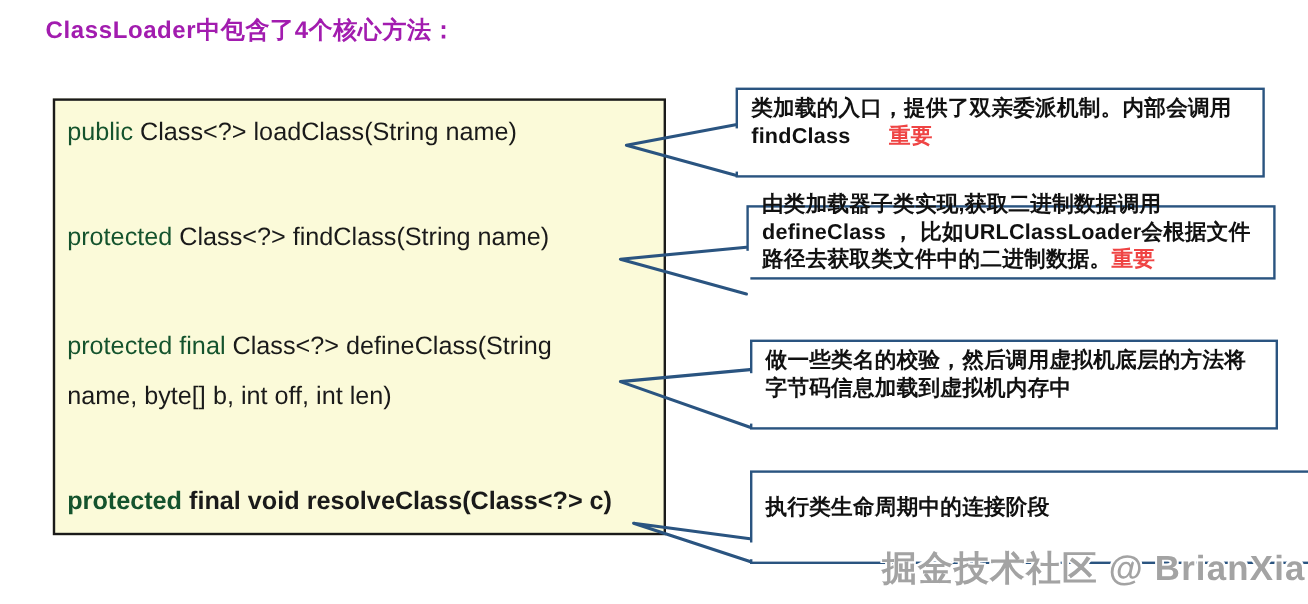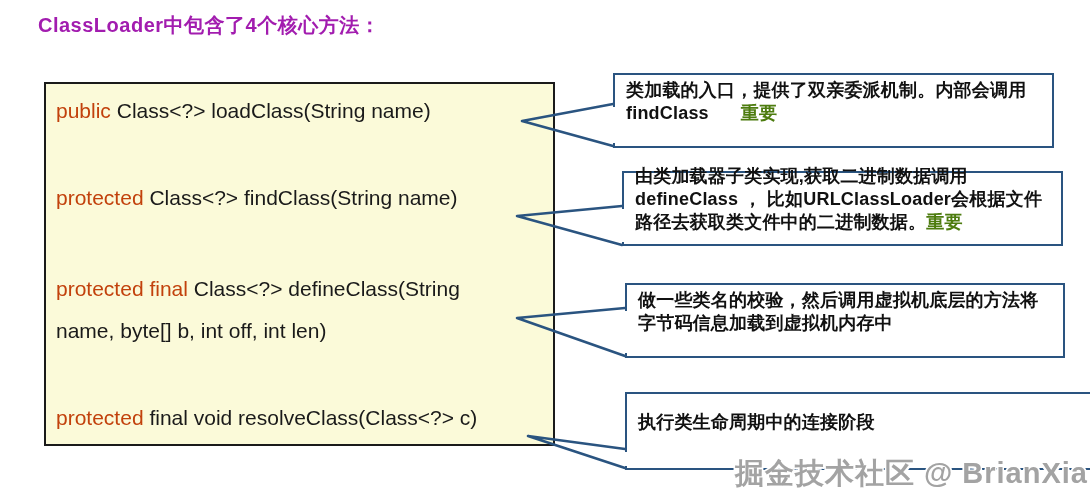--- a/index.html
+++ b/index.html
@@ -13,36 +13,36 @@
   }
   
   .code-box{
     position:absolute;left:44px;top:82px;width:511px;height:364px;
     box-sizing:border-box;border:2px solid #1a1a1a;background:#fbfad9;z-index:1;
   }
   .code-line{
     position:absolute;left:10px;right:4px;height:26px;line-height:26px;
     font-size:21px;color:#1a1a1a;white-space:nowrap;
   }
-  .code-line .kw{color:#c2410c;}
-  .cl-0{top:14px;} .cl-1{top:101px;} .cl-2{top:192px;} .cl-3{top:234px;} .cl-4{top:321px;}
+  .code-line .kw{color:#14532d;}
+  .cl-0{top:14px;} .cl-1{top:101px;} .cl-2{top:192px;} .cl-3{top:234px;} .cl-4{top:321px;font-weight:bold;}
   
   .callout{
     position:absolute;box-sizing:border-box;border:2.5px solid #2a5480;background:#ffffff;
     display:flex;flex-direction:column;justify-content:center;
     padding:4px 6px 22px 11px;z-index:2;
   }
   .callout-text{
     font-size:18px;line-height:23px;font-weight:700;color:#111;letter-spacing:.2px;
   }
   .callout-text .main{white-space:pre-line;}
-  .callout-text .hl{color:#4d7c0f;margin-top:42px;}
+  .callout-text .hl{color:#ef4444;margin-top:42px;}
   .callout-text .hl.gap{margin-left:32px;}
   .co-0{left:613px;top:73px;width:441px;height:75px;}
-  .co-1{left:622px;top:171px;width:441px;height:75px;}
+  .co-1{left:622px;top:171px;width:441px;height:62px;}
   .co-2{left:625px;top:283px;width:440px;height:75px;justify-content:center;}
   .co-3{left:625px;top:392px;width:478px;height:78px;}
   
   .overlay{position:absolute;left:0;top:0;z-index:5;pointer-events:none;}
   .overlay .erase{stroke:#ffffff;stroke-width:4;}
   .overlay .wedge{stroke:#2a5480;stroke-width:2.6;fill:none;stroke-linejoin:round;stroke-linecap:round;}
   
   .watermark{
     position:absolute;right:2px;top:454px;z-index:6;
     font-size:29px;font-weight:700;color:#a3a3a3;letter-spacing:1px;

